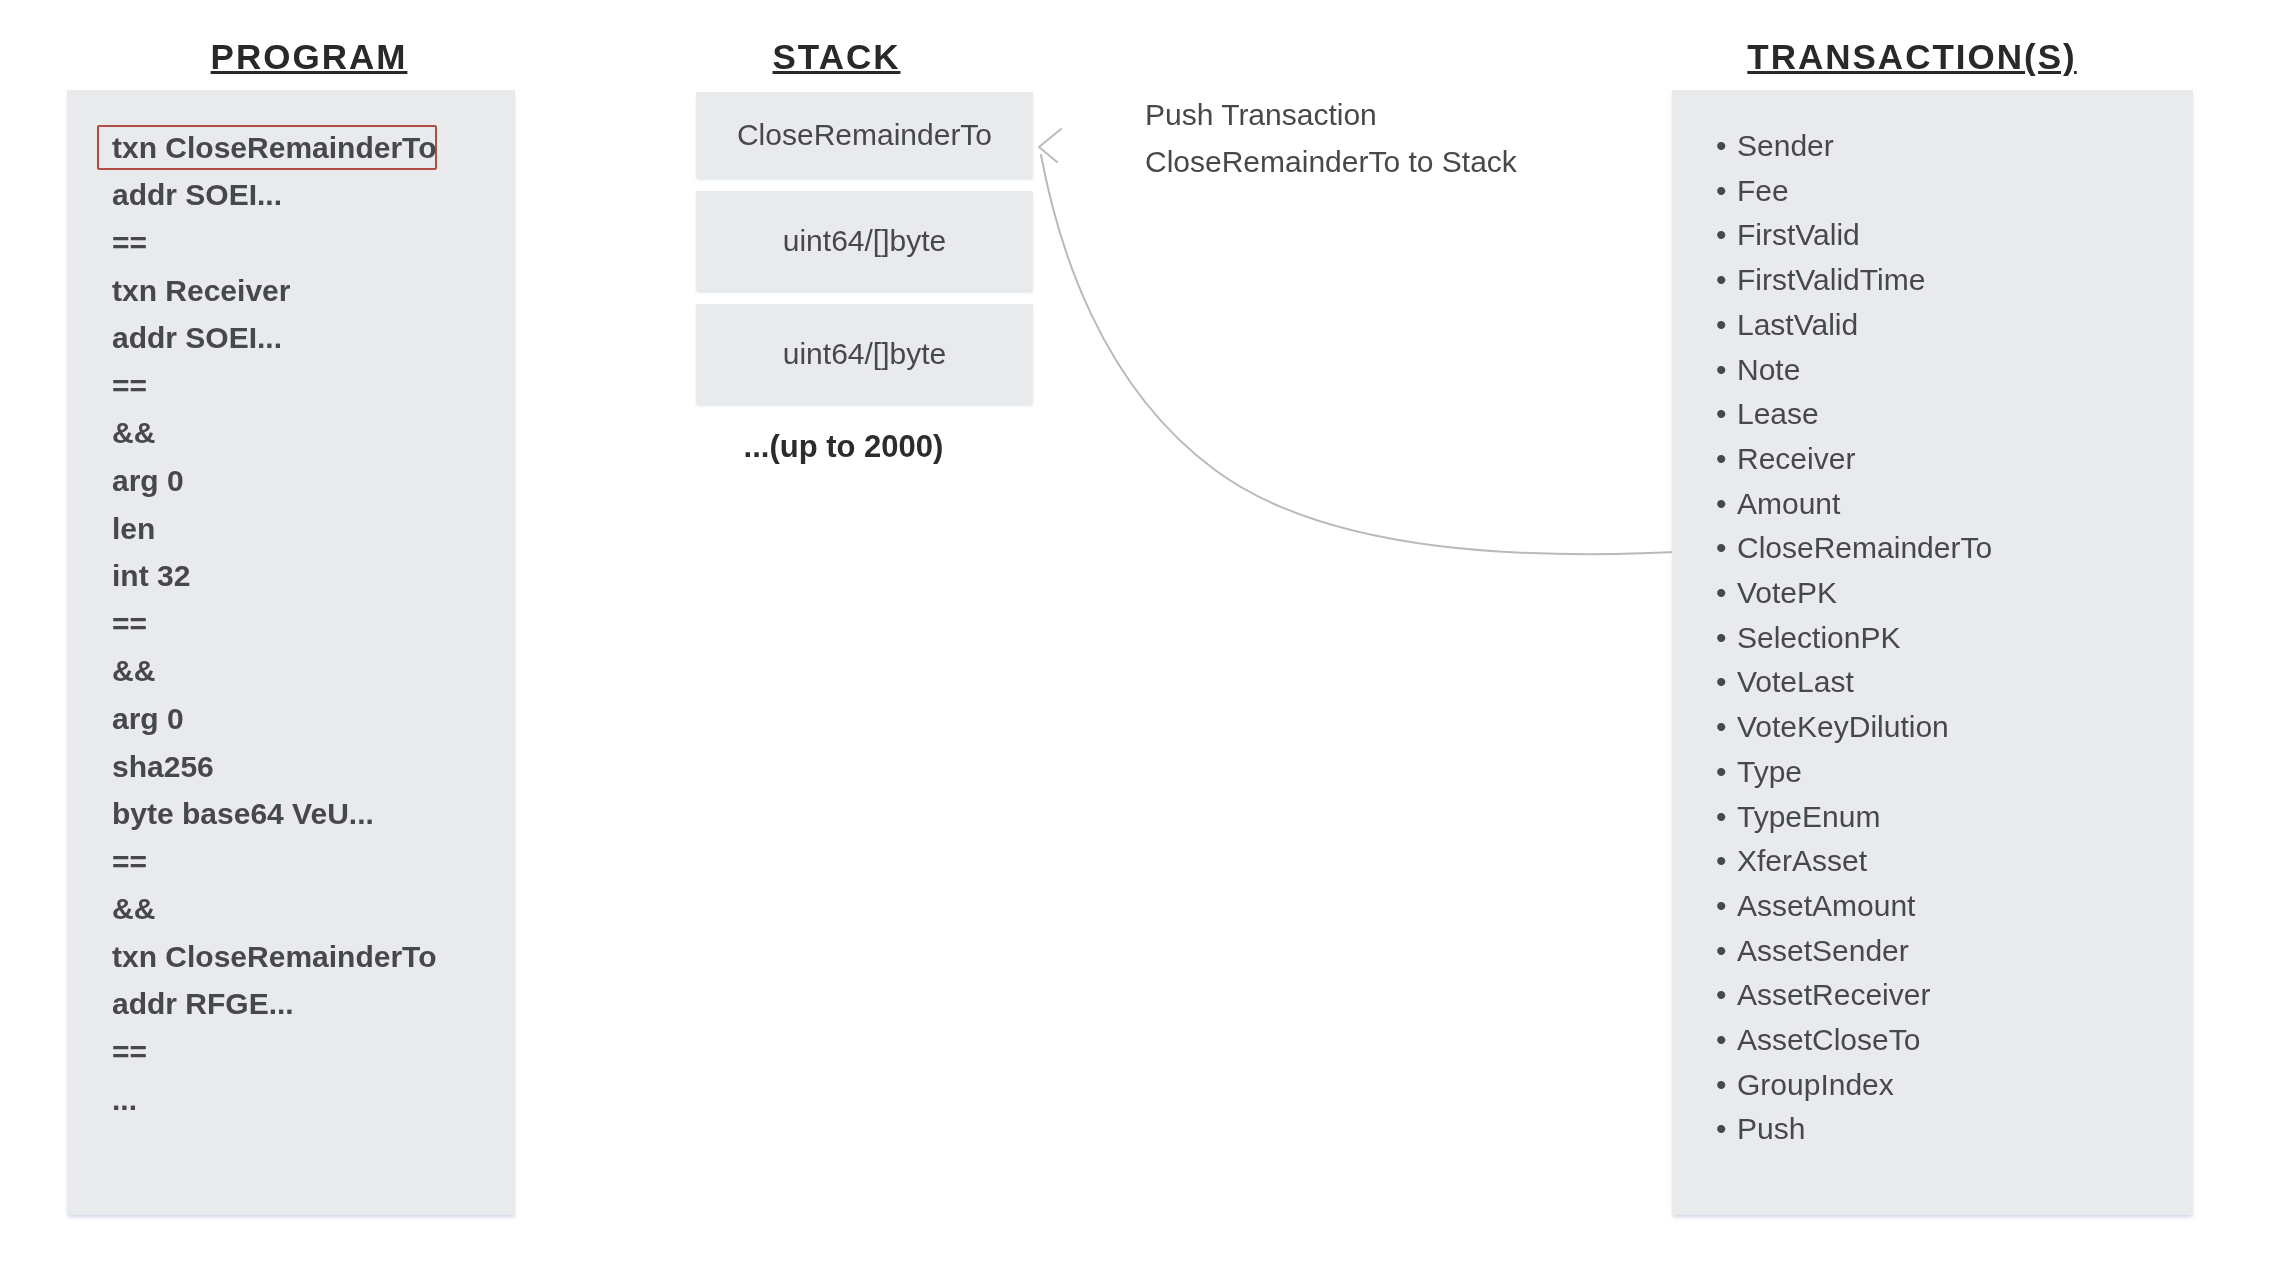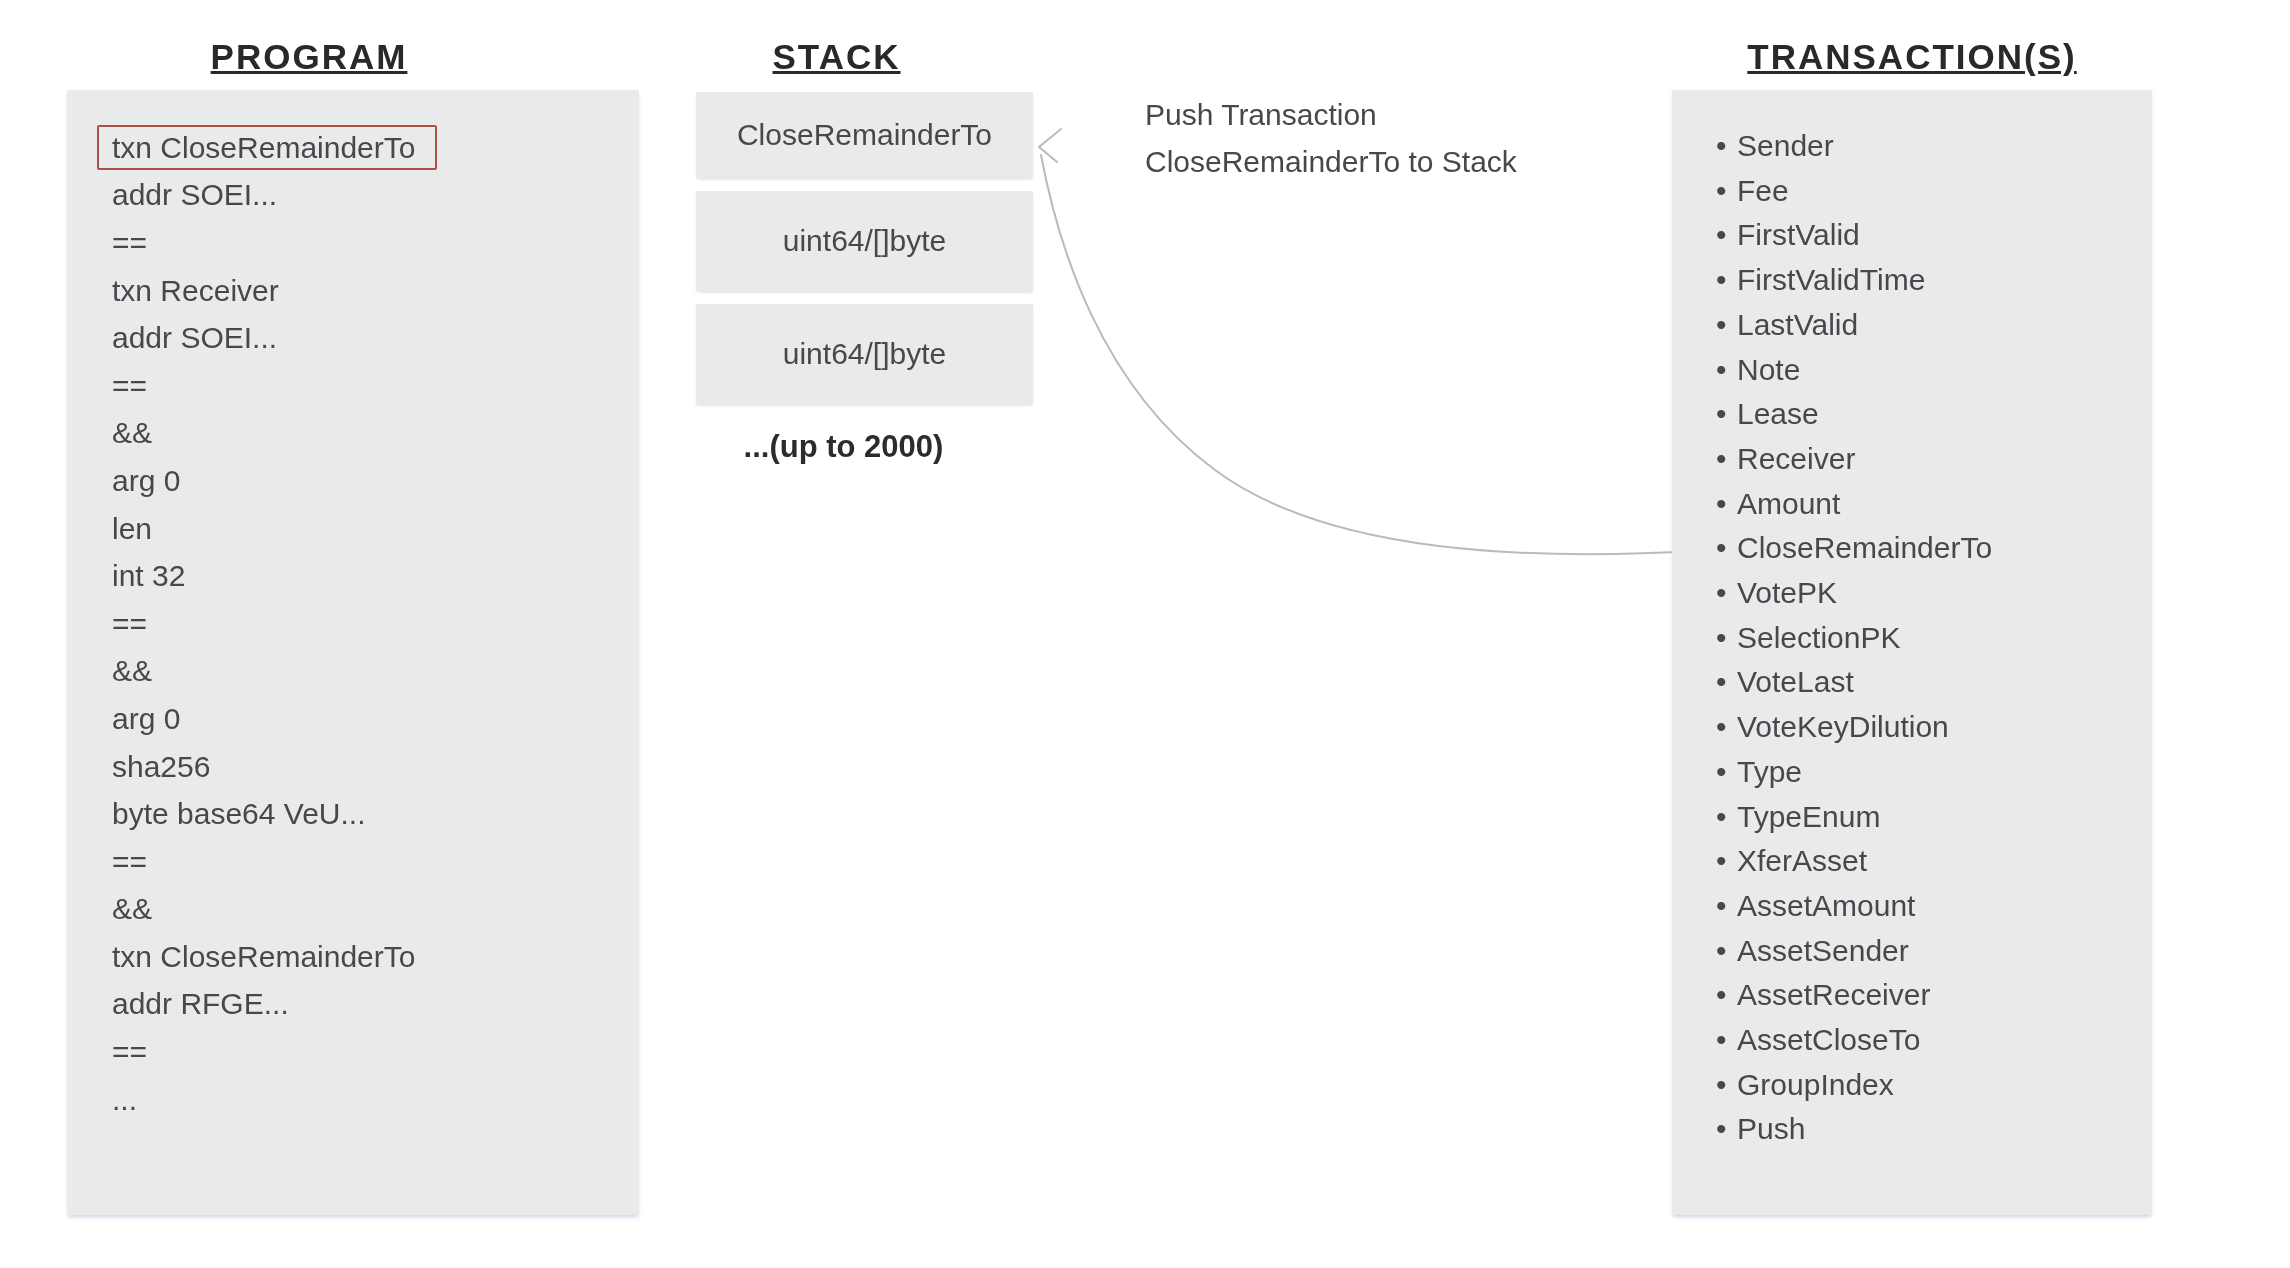--- a/index.html
+++ b/index.html
@@ -23,22 +23,22 @@
   .stack-title{   left:668px; width:337px; }
   .tx-title{      left:1672px; width:480px; }
 
   
   .panel{
     position:absolute; top:90px; height:1125px;
     background:var(--panel_bg,#e9eaec);
     box-shadow:0 3px 4px -1px rgba(160,175,205,0.55);
     box-sizing:border-box;
   }
-  .program-panel{ left:67px;  width:572px; }
-  .tx-panel{      left:1672px; width:480px; }
+  .program-panel{ left:67px;  width:448px;font-weight:bold; }
+  .tx-panel{      left:1672px; width:521px; }
 
   
   .program-lines{ padding:34px 0 0 45px; }
   .prog-line{
     height:47.6px; display:flex; align-items:center;
     font-size:30px; color:var(--text,#47484a); white-space:nowrap;
   }
   .prog-line.boxed{
     width:340px; height:45px; margin:1px 0 1.6px -15px; padding-left:13px;
     border:2px solid var(--highlight_border,#b04e46); border-radius:2px;

